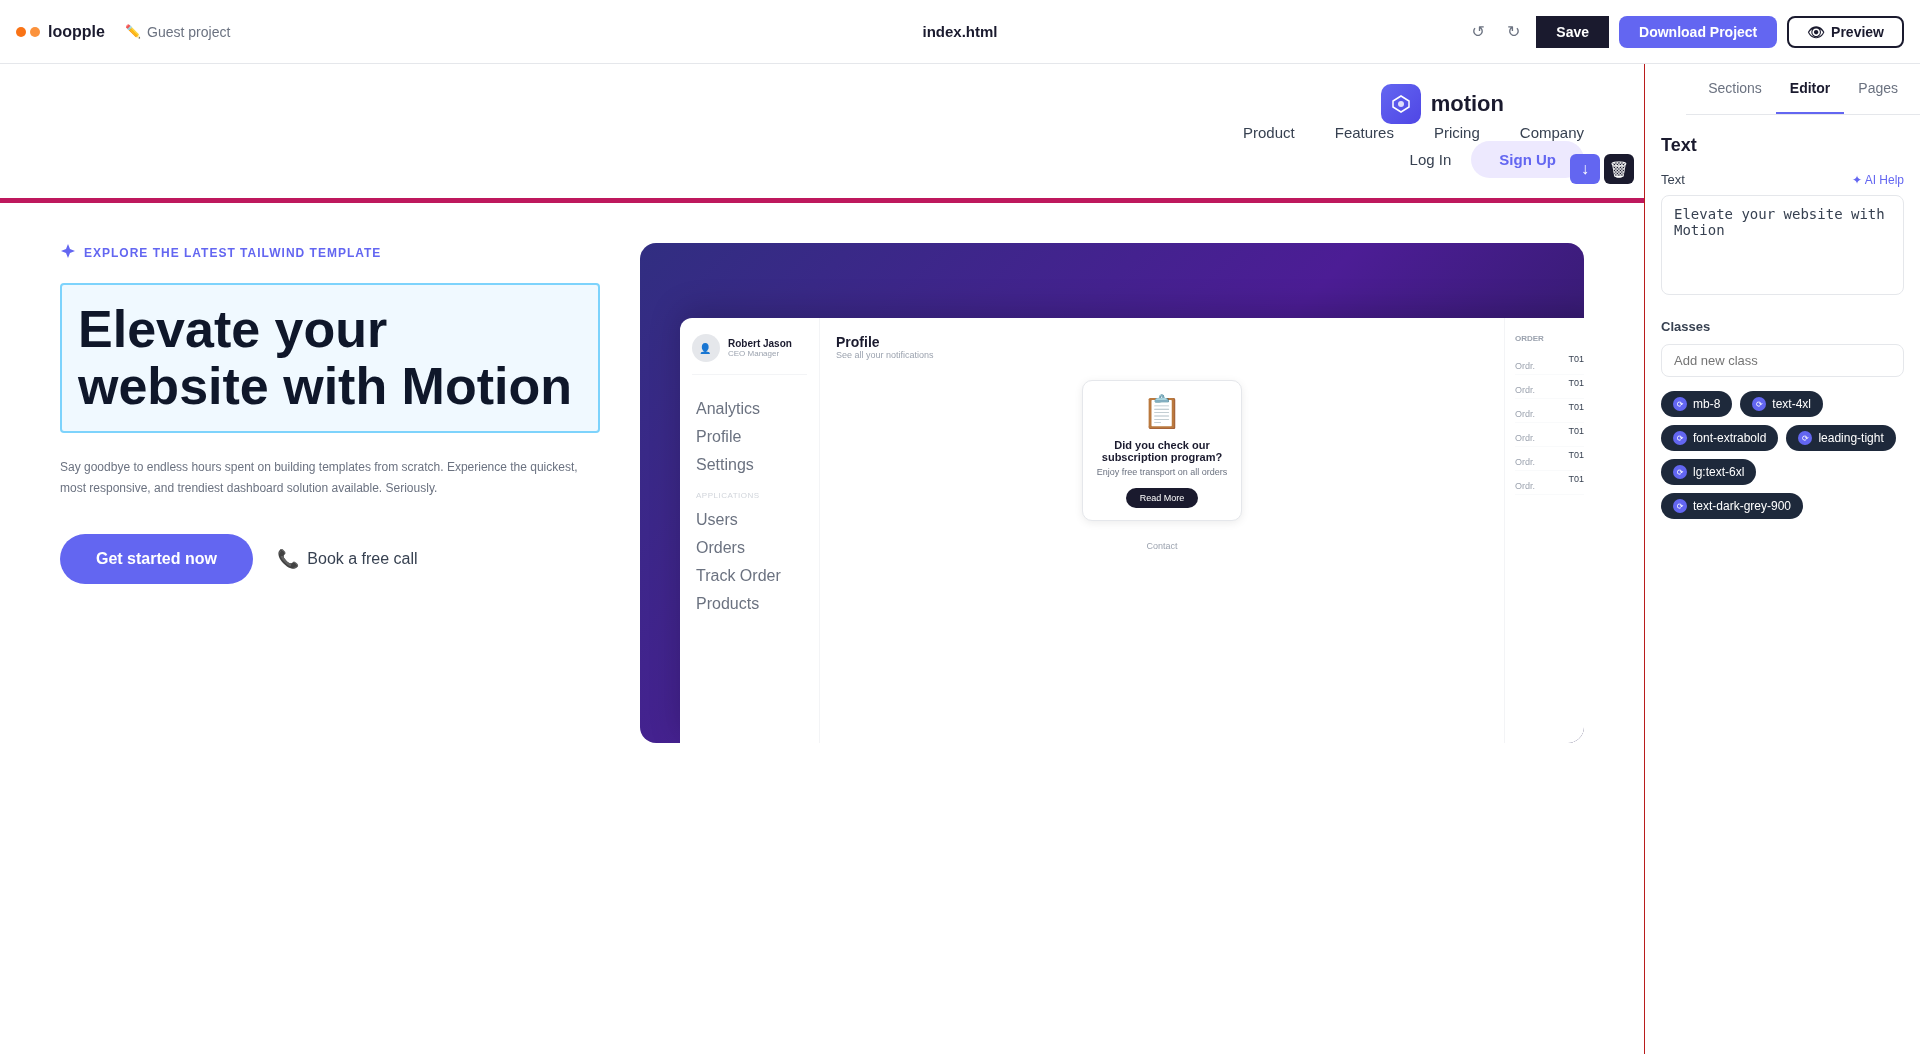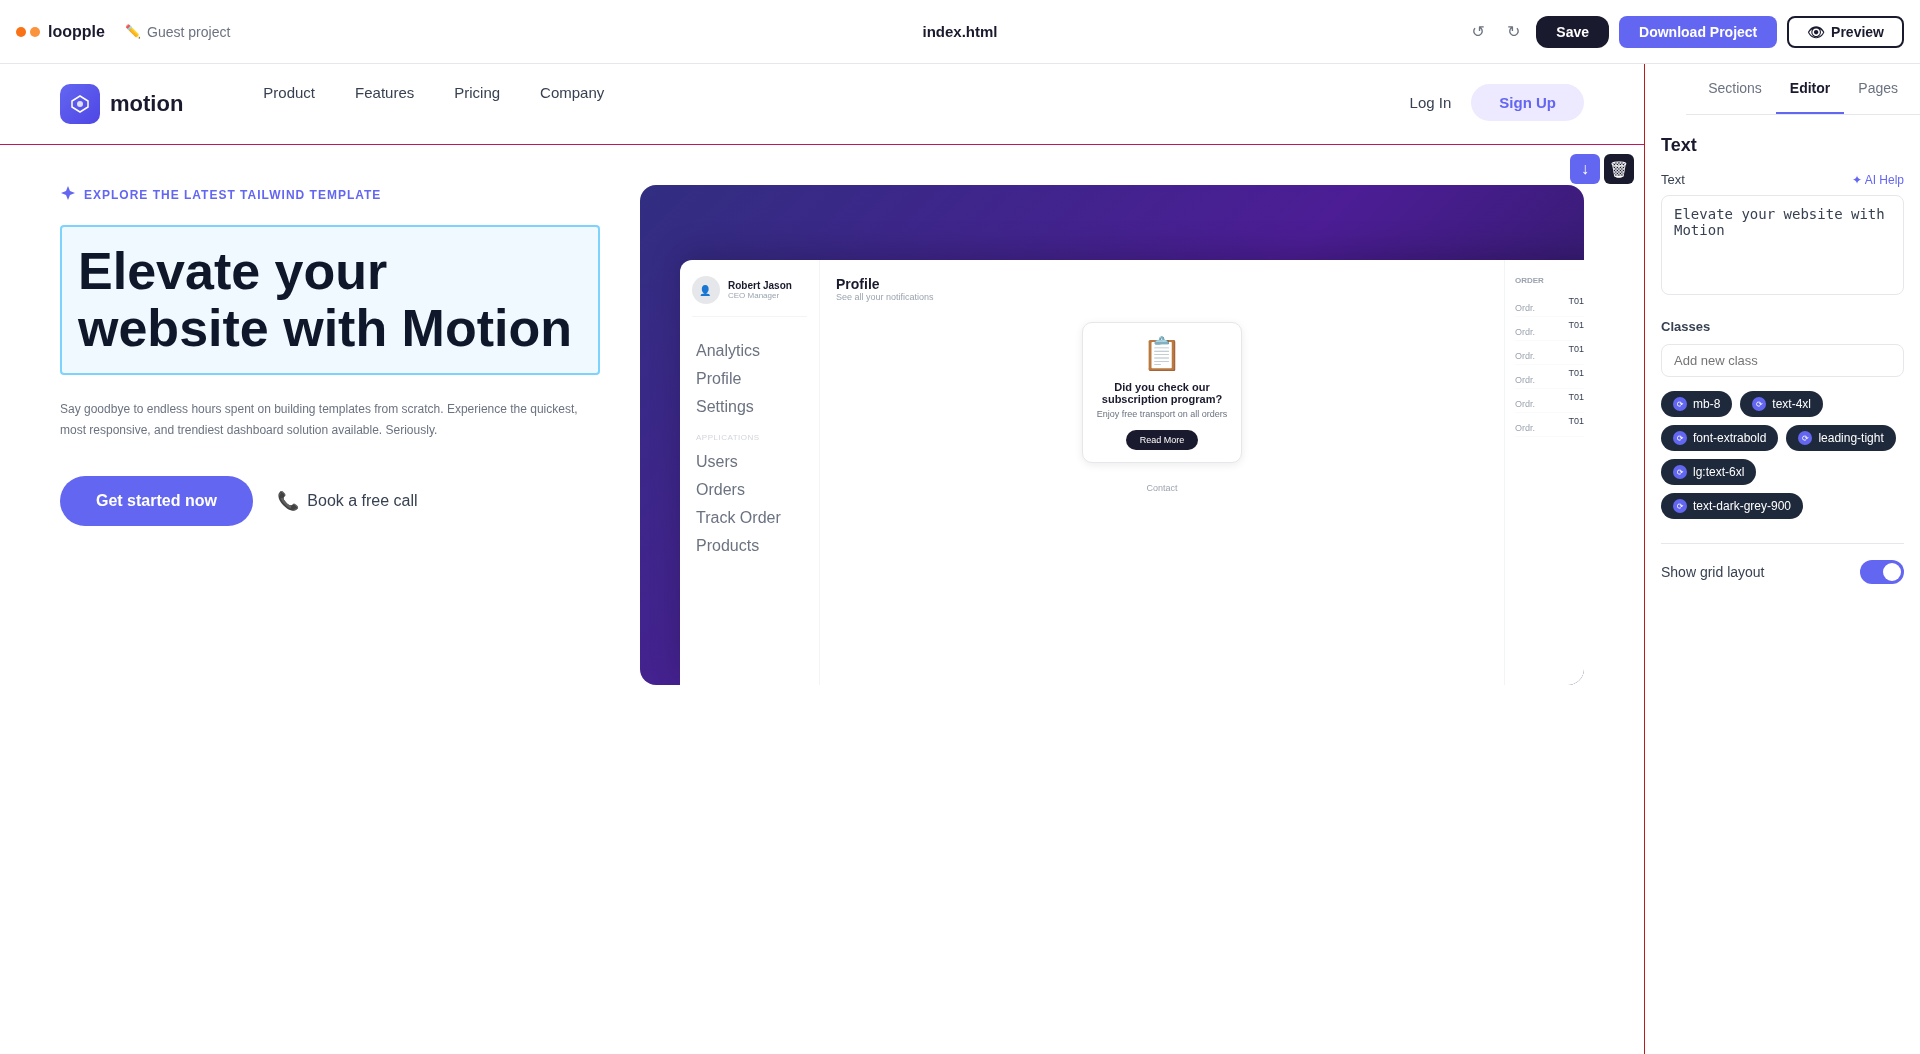--- a/index.html
+++ b/index.html
@@ -59,21 +59,21 @@
       border: none;
       cursor: pointer;
       color: #6b7280;
       font-size: 16px;
       padding: 6px;
     }
     .save-btn {
       background: #1a1a2e;
       color: #fff;
       border: none;
-      border-radius: 12px;
+      border-radius: 0;
       padding: 8px 20px;
       font-size: 14px;
       font-weight: 600;
       cursor: pointer;
     }
     .download-btn {
       background: #6366f1;
       color: #fff;
       border: none;
       border-radius: 8px;
@@ -142,23 +142,24 @@
       align-items: center;
       justify-content: center;
     }
     .sel-btn.dark {
       background: #1a1a2e;
     }
 
     
     .site-nav {
       display: flex;
-      align-items: flex-start;
+      align-items: flex-end;
       padding: 20px 60px;
-      border-bottom: 1px solid #be185d;
+      border-bottom: 5px solid #be185d;
+      flex-direction: column;
     }
     .logo-area {
       display: flex;
       align-items: center;
       gap: 10px;
       margin-right: 80px;
     }
     .logo-icon {
       width: 40px;
       height: 40px;
@@ -767,24 +768,16 @@
         <div class="class-tag">
           <div class="tag-icon">⟳</div>
           <span>lg:text-6xl</span>
         </div>
         <div class="class-tag">
           <div class="tag-icon">⟳</div>
           <span>text-dark-grey-900</span>
         </div>
       </div>
 
-      <div class="grid-layout-section">
-        <div class="grid-layout-row">
-          <span class="grid-layout-label">Show grid layout</span>
-          <div class="toggle-switch">
-            <div class="toggle-knob"></div>
-          </div>
-        </div>
-      </div>
     </div>
   </div>
 
 </div>
 
 </body></html>

